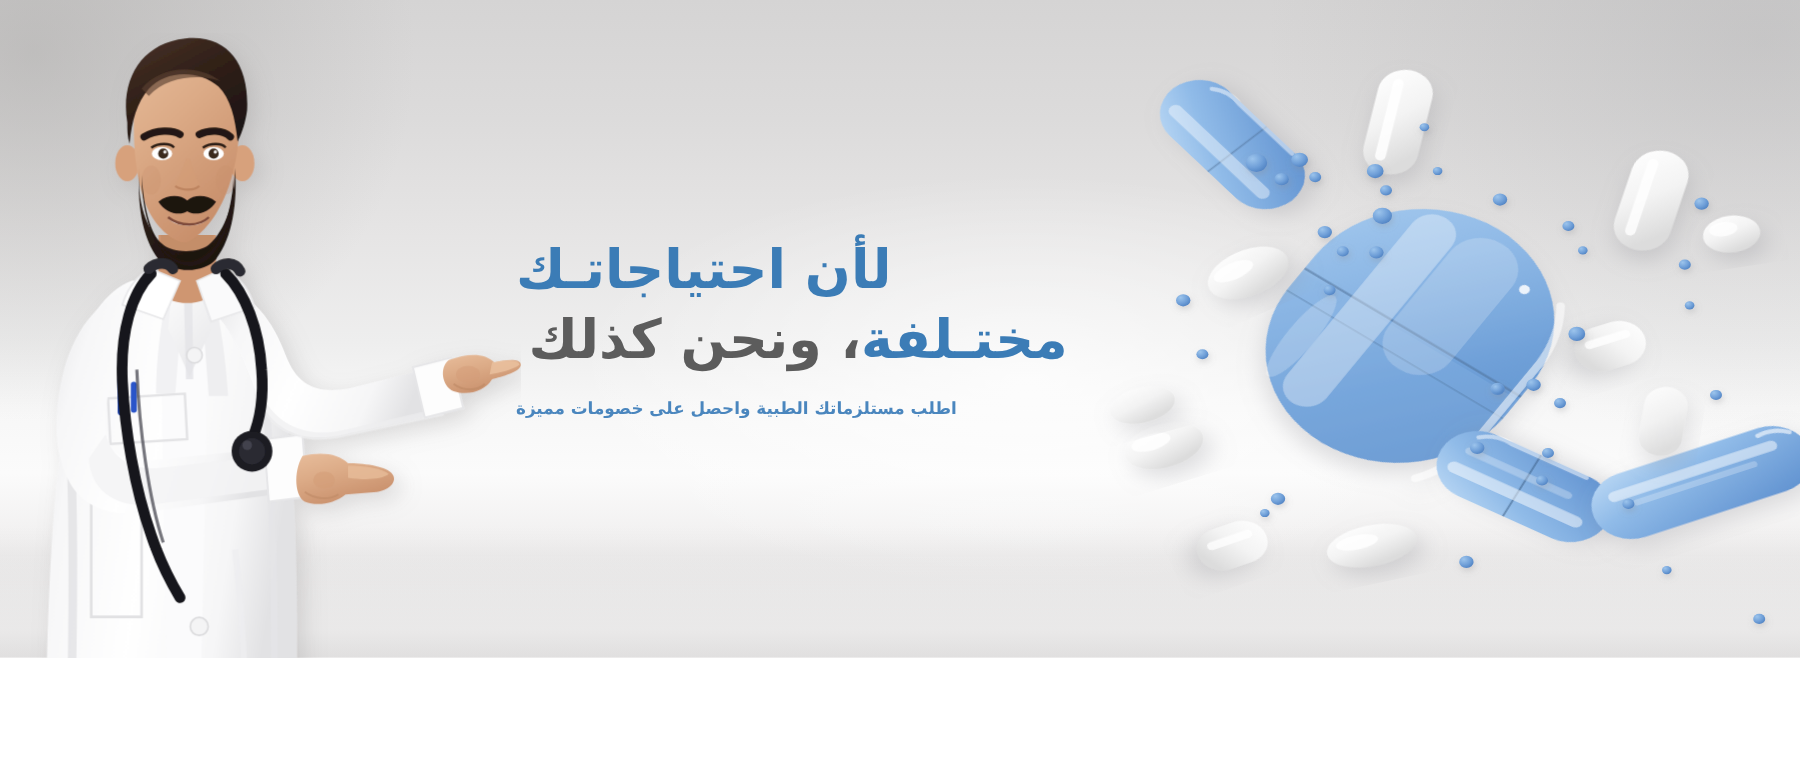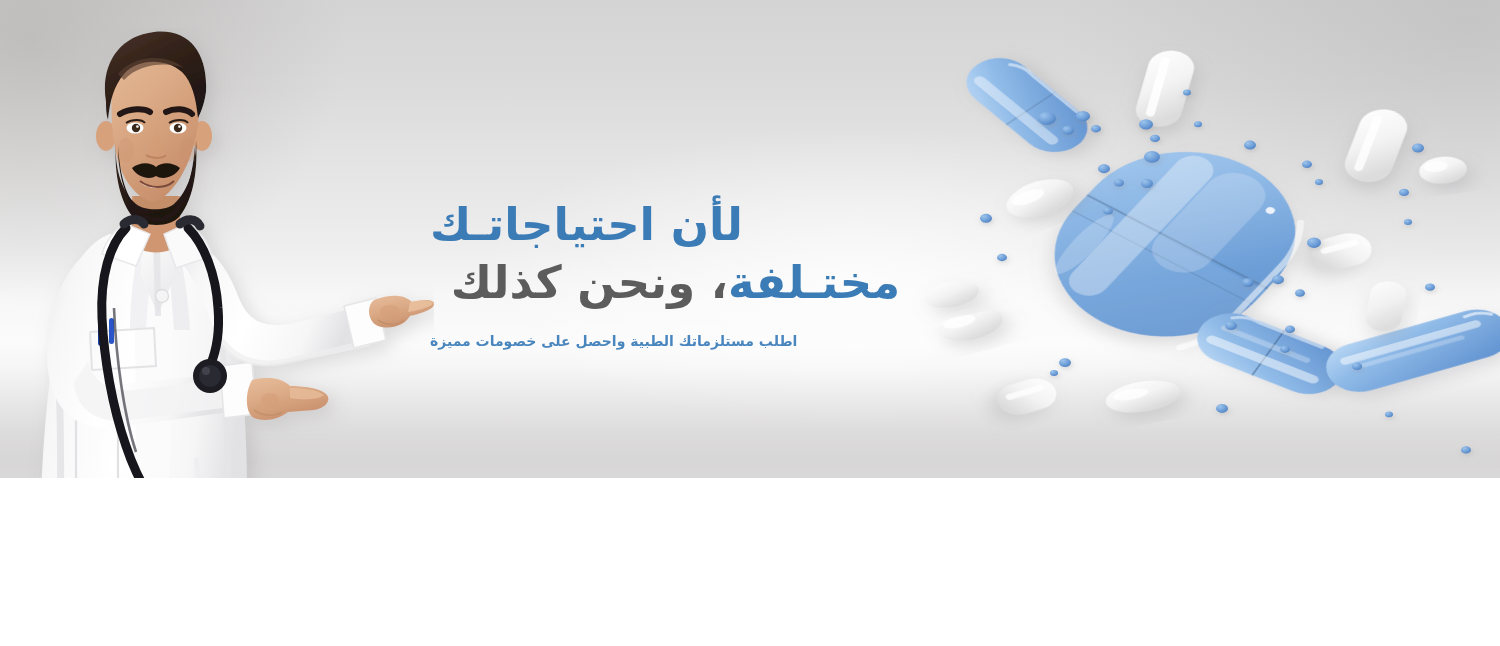--- a/index.html
+++ b/index.html
@@ -4,21 +4,21 @@
 <style>
   * { margin:0; padding:0; box-sizing:border-box; }
   html,body{
     width:1500px; height:646px; overflow:hidden;
     font-family:"DejaVu Sans", sans-serif;
   }
 
   
   .banner{
     position:relative;
-    width:1500px; height:478px;
+    width:1500px; height:548px;
     overflow:hidden;
     background:#e8e7e7;
   }
 
   
   .bg-base{
     position:absolute; inset:0;
     background:
       linear-gradient(180deg,
         #d5d4d4 0%,
@@ -72,21 +72,21 @@
   .headline{
     font-family:"DejaVu Sans", sans-serif;
     font-weight:700;
     font-size:45px;
     line-height:1.28;
     letter-spacing:.5px;
     white-space:nowrap;
   }
   .hl-line{ display:block; }
   .hl-line-1{ text-align:left; padding-left:0; }
-  .hl-line-2{ text-align:right; }
+  .hl-line-2{ text-align:center; }
   .tx-blue{ color:#3b7cb6; }
   .tx-gray{ color:#5c5c5c; }
 
   .subline{
     margin-top:22px;
     font-family:"DejaVu Sans", sans-serif;
     font-weight:700;
     font-size:14px;
     color:#4a86be;
     letter-spacing:.2px;

